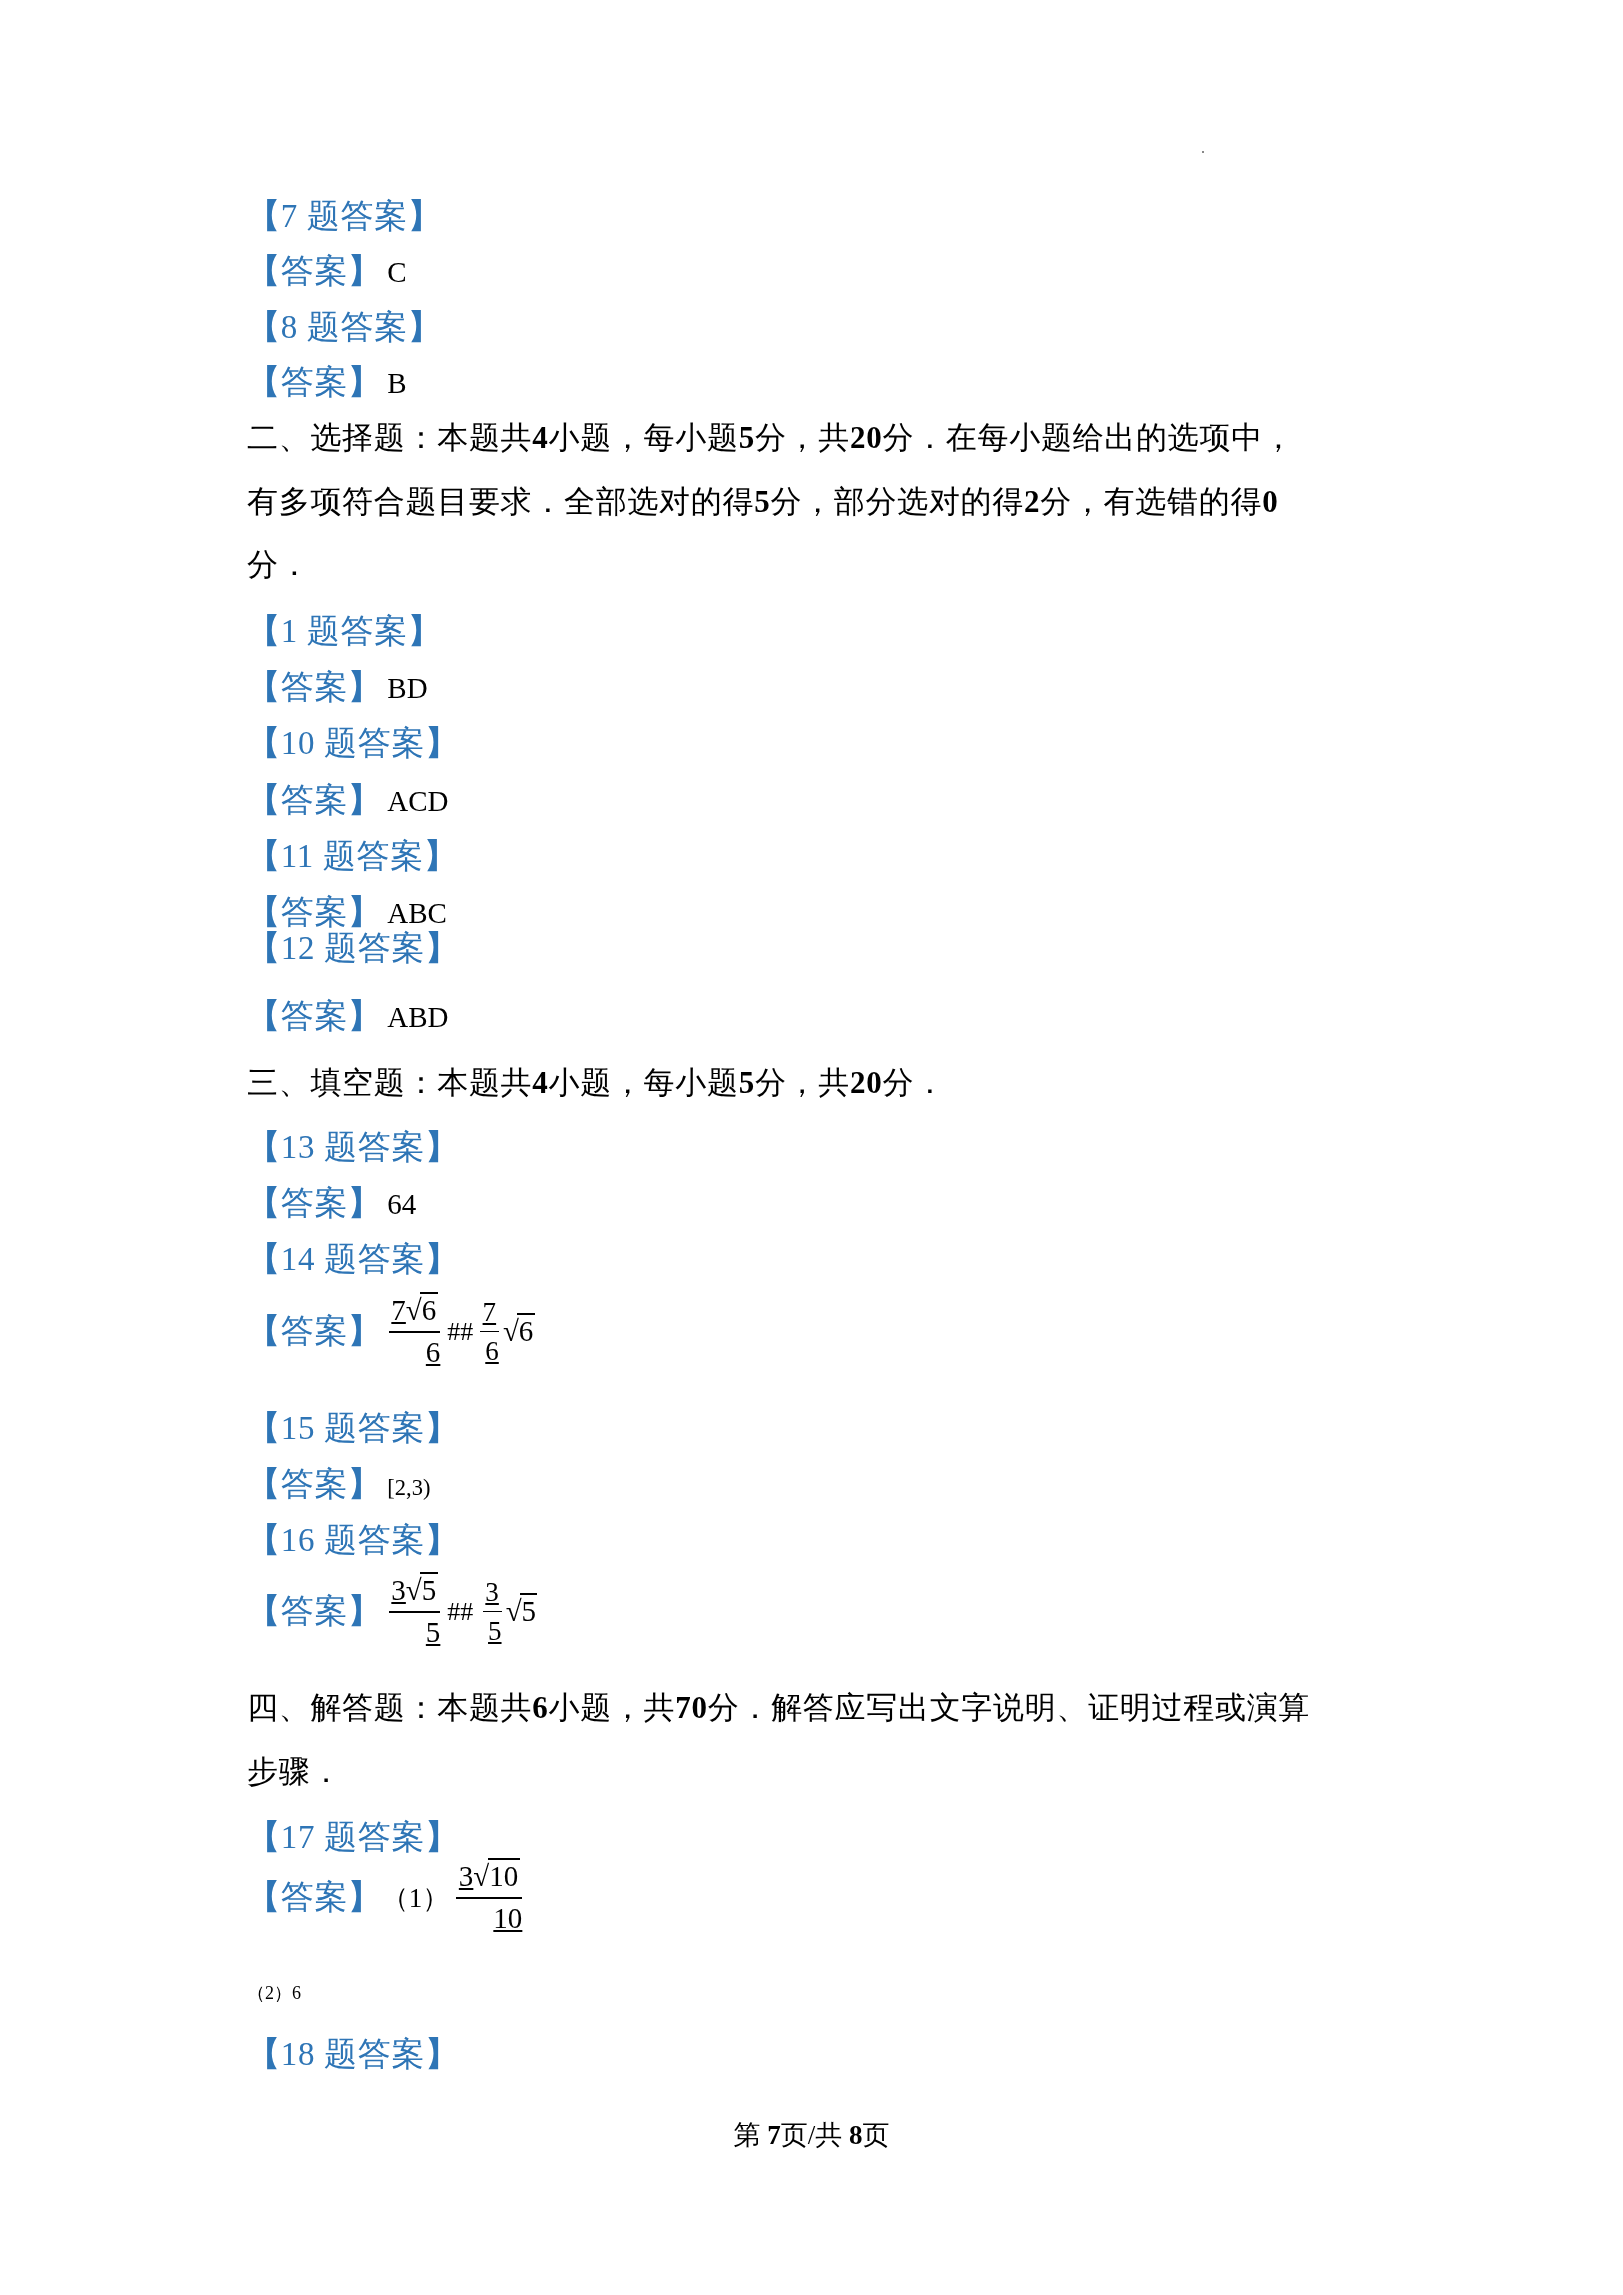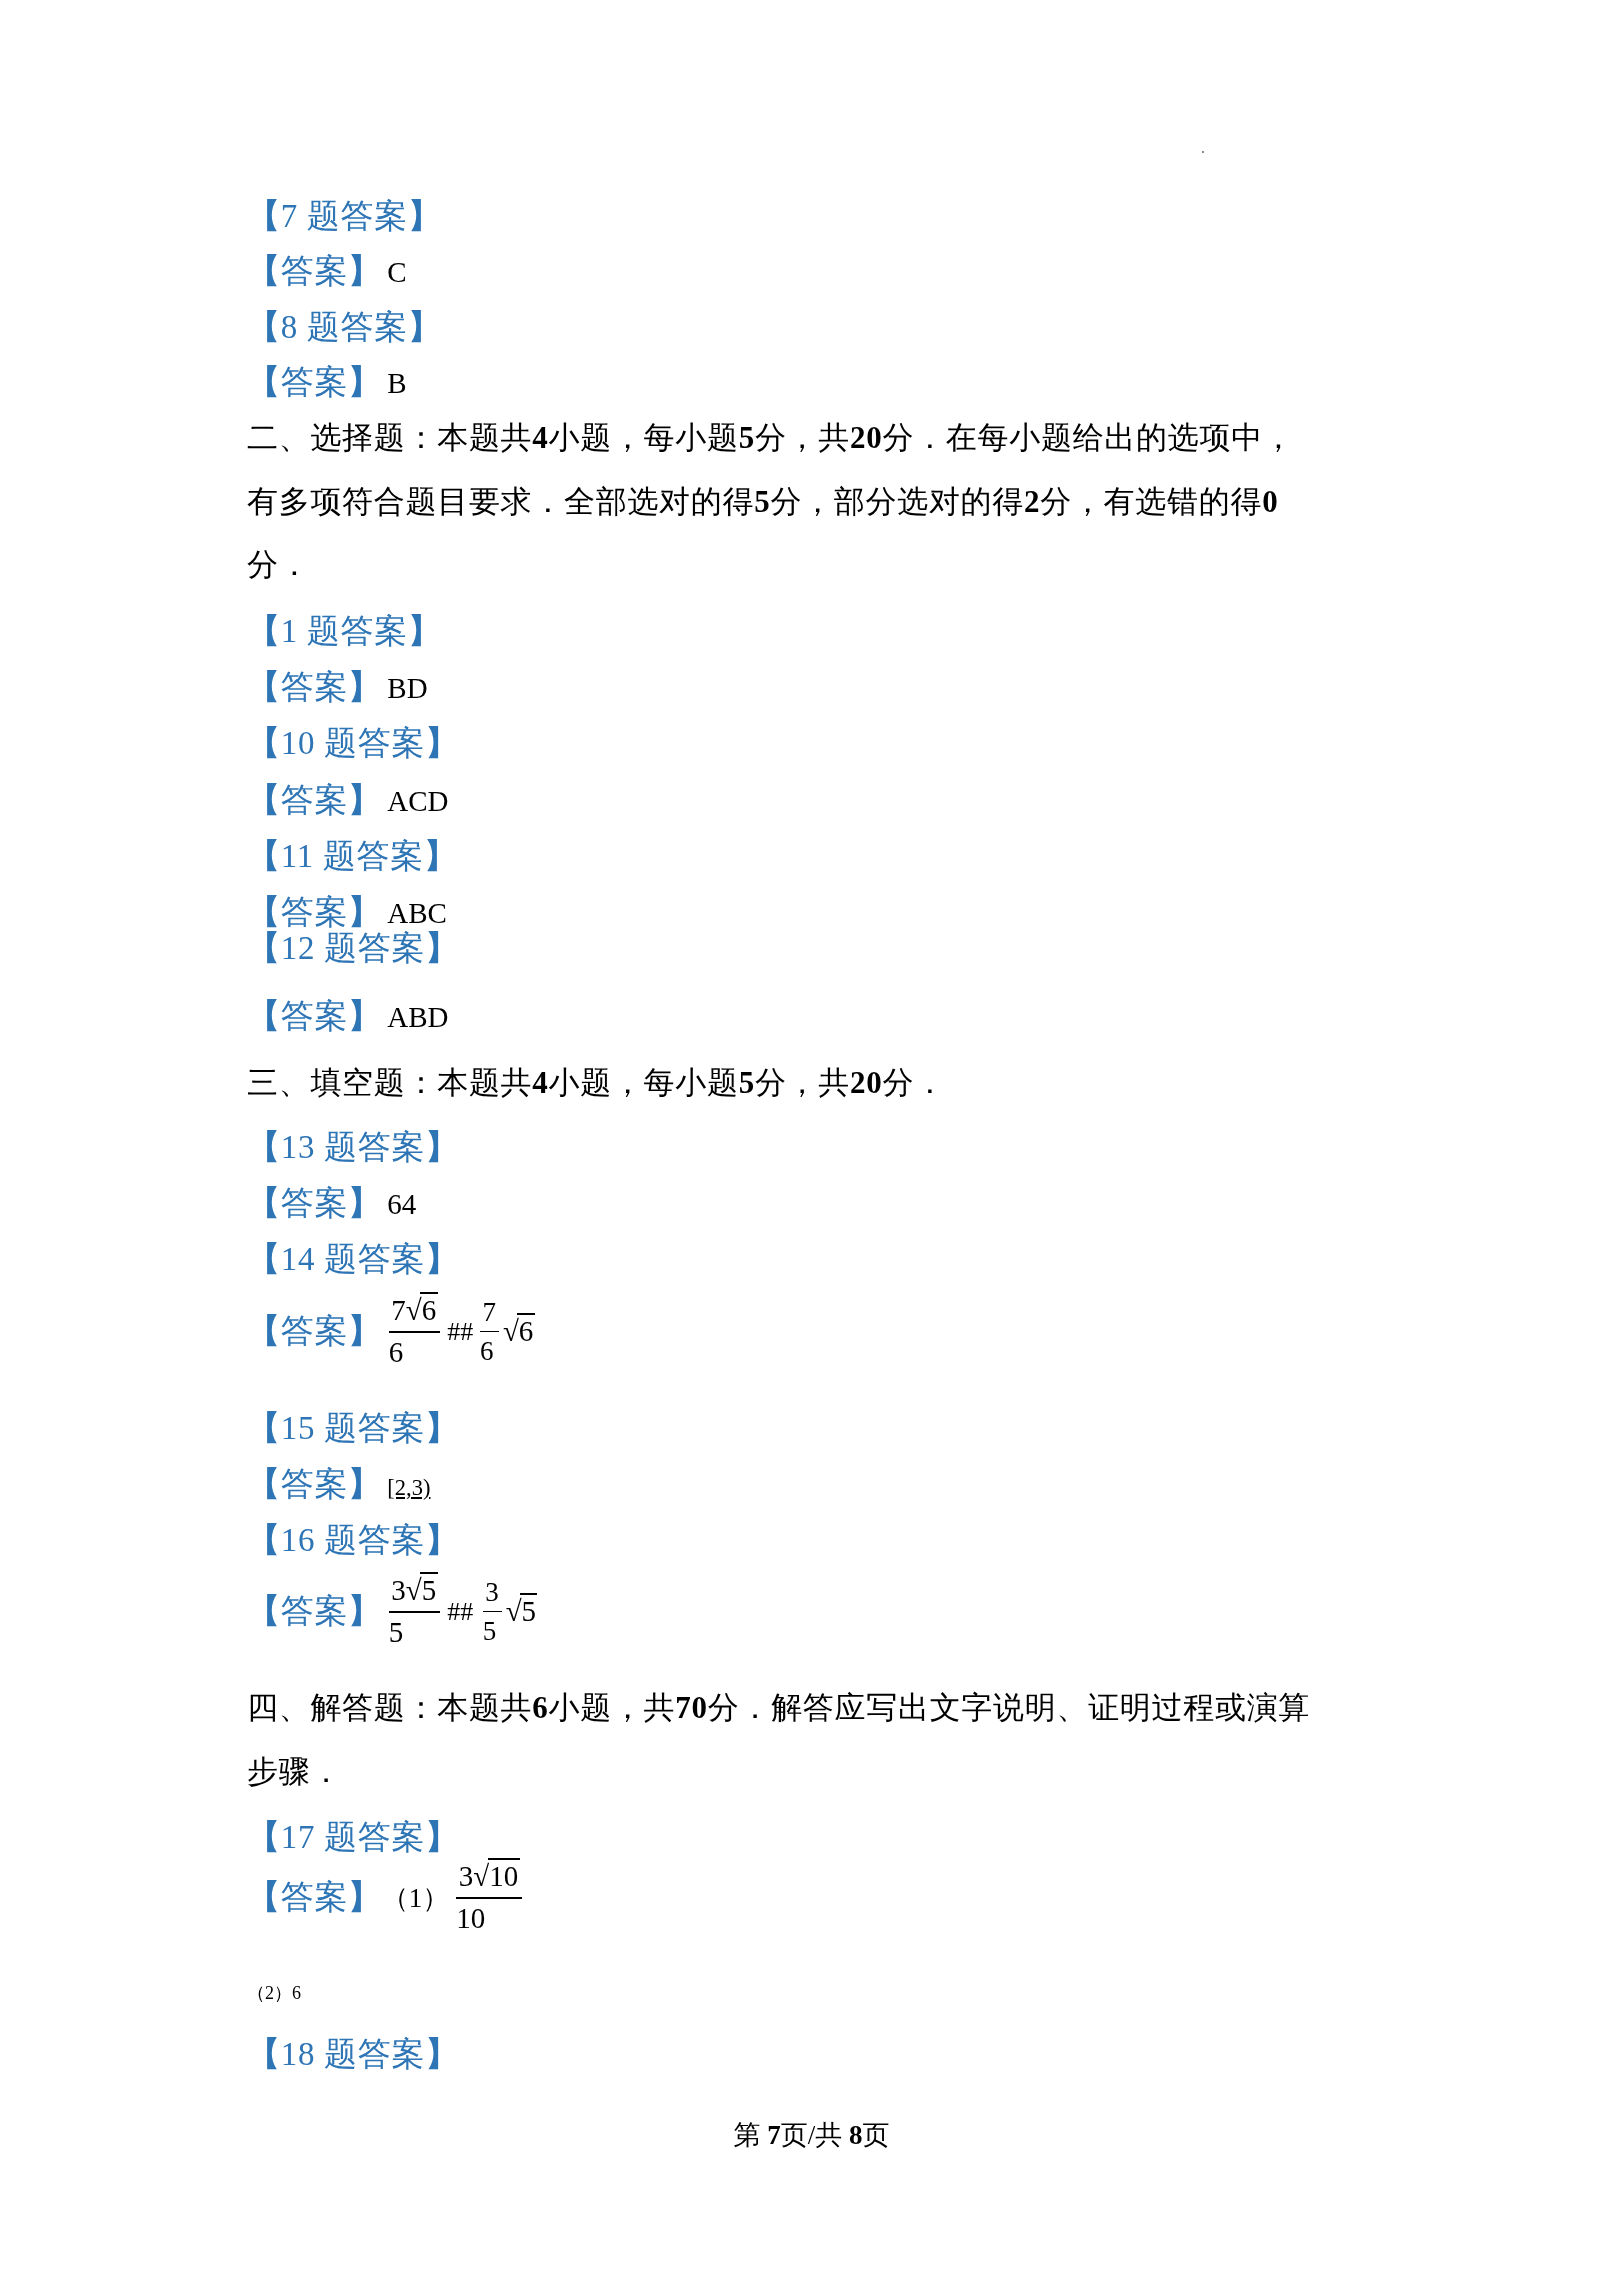--- a/index.html
+++ b/index.html
@@ -2,24 +2,24 @@
 <html style="font-size:11px"><head>
 <meta charset="utf-8">
 <style>
   html, body { margin: 0; padding: 0; background: #ffffff; }
   body { width: 1623px; height: 2295px; position: relative; overflow: hidden;
          font-family: "Liberation Serif", "DejaVu Serif", serif; color: #000; }
   .line { position: absolute; left: 247px; white-space: nowrap; }
   .tag { color: #2e75b6; font-size: 33px; letter-spacing: 0.7px; }
   .tag .br { color: #2e75b6; font-weight: bold; }
   .ans { font-size: 29px; color: #000; margin-left: 5.5px; }
-  .ans.small { font-size: 22.5px; text-decoration: underline; }
+  .ans.small { font-size: 22.5px; }
   .heading { font-size: 31px; color: #000; letter-spacing: 0.7px; font-weight: normal; }
   .heading b { font-weight: bold; }
-  .frac { display: inline-block; vertical-align: middle; text-align: left; margin: 0 4.1px; font-size: 29px; }
+  .frac { display: inline-block; vertical-align: middle; text-align: right; margin: 0 4.1px; font-size: 29px; text-decoration: underline; }
   .frac .num { display: block; border-bottom: 2px solid #000; padding: 0 2.7px 4.1px; line-height: 1.1; }
   .frac .den { display: block; padding-top: 4.1px; line-height: 1.1; }
   .sqrt { display: inline-block; }
   .sqrt .rad { border-top: 2px solid #000; padding: 0 1.4px; margin-left: -1.4px; }
   .math { font-size: 29px; vertical-align: middle; display: inline-block; }
   .hash { font-size: 26px; vertical-align: middle; margin: 0 2.7px; }
   .footer { position: absolute; top: 2117px; left: 0; width: 1623px; text-align: center; font-size: 27px; }
   .footer b { font-weight: bold; }
   .dot { position: absolute; left: 1202px; top: 151px; width: 2px; height: 2px; background: #888; }
 </style>

